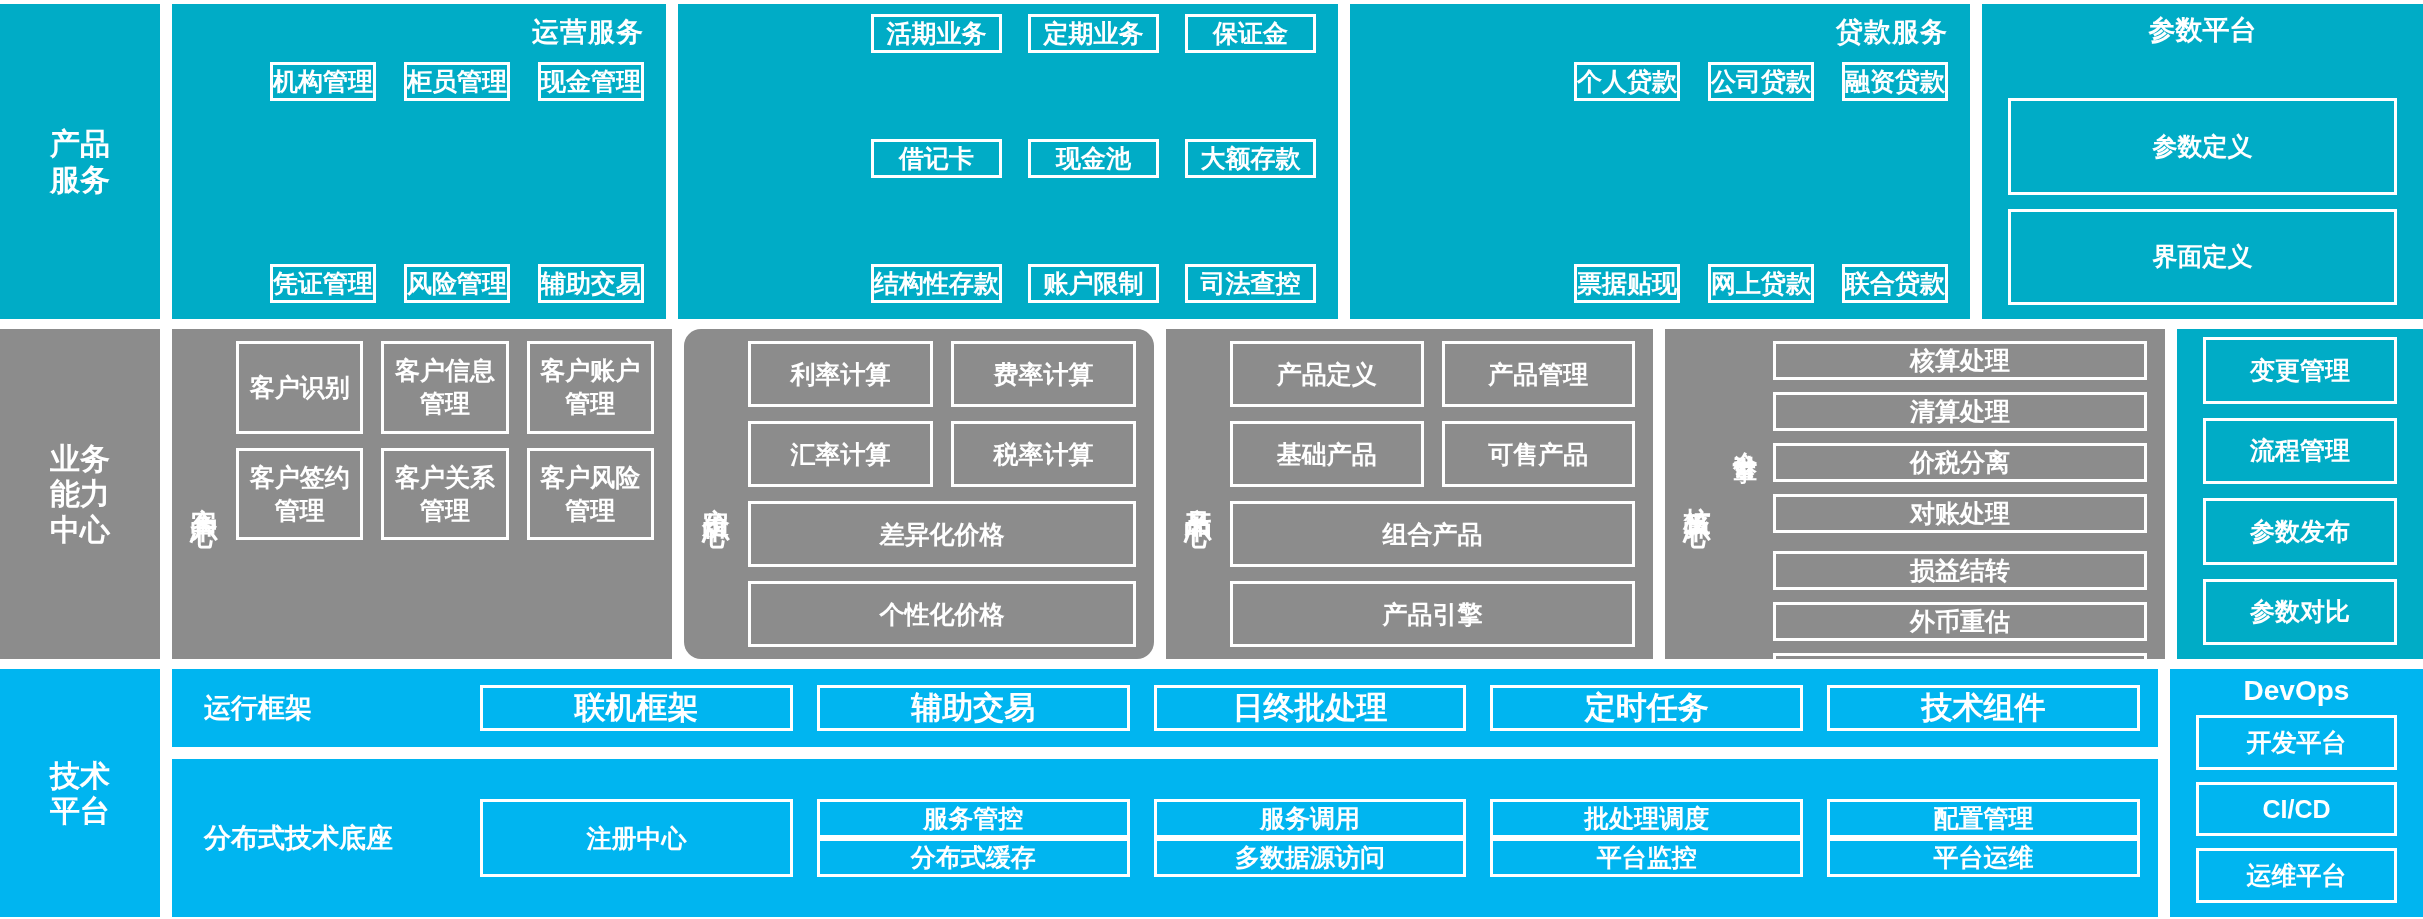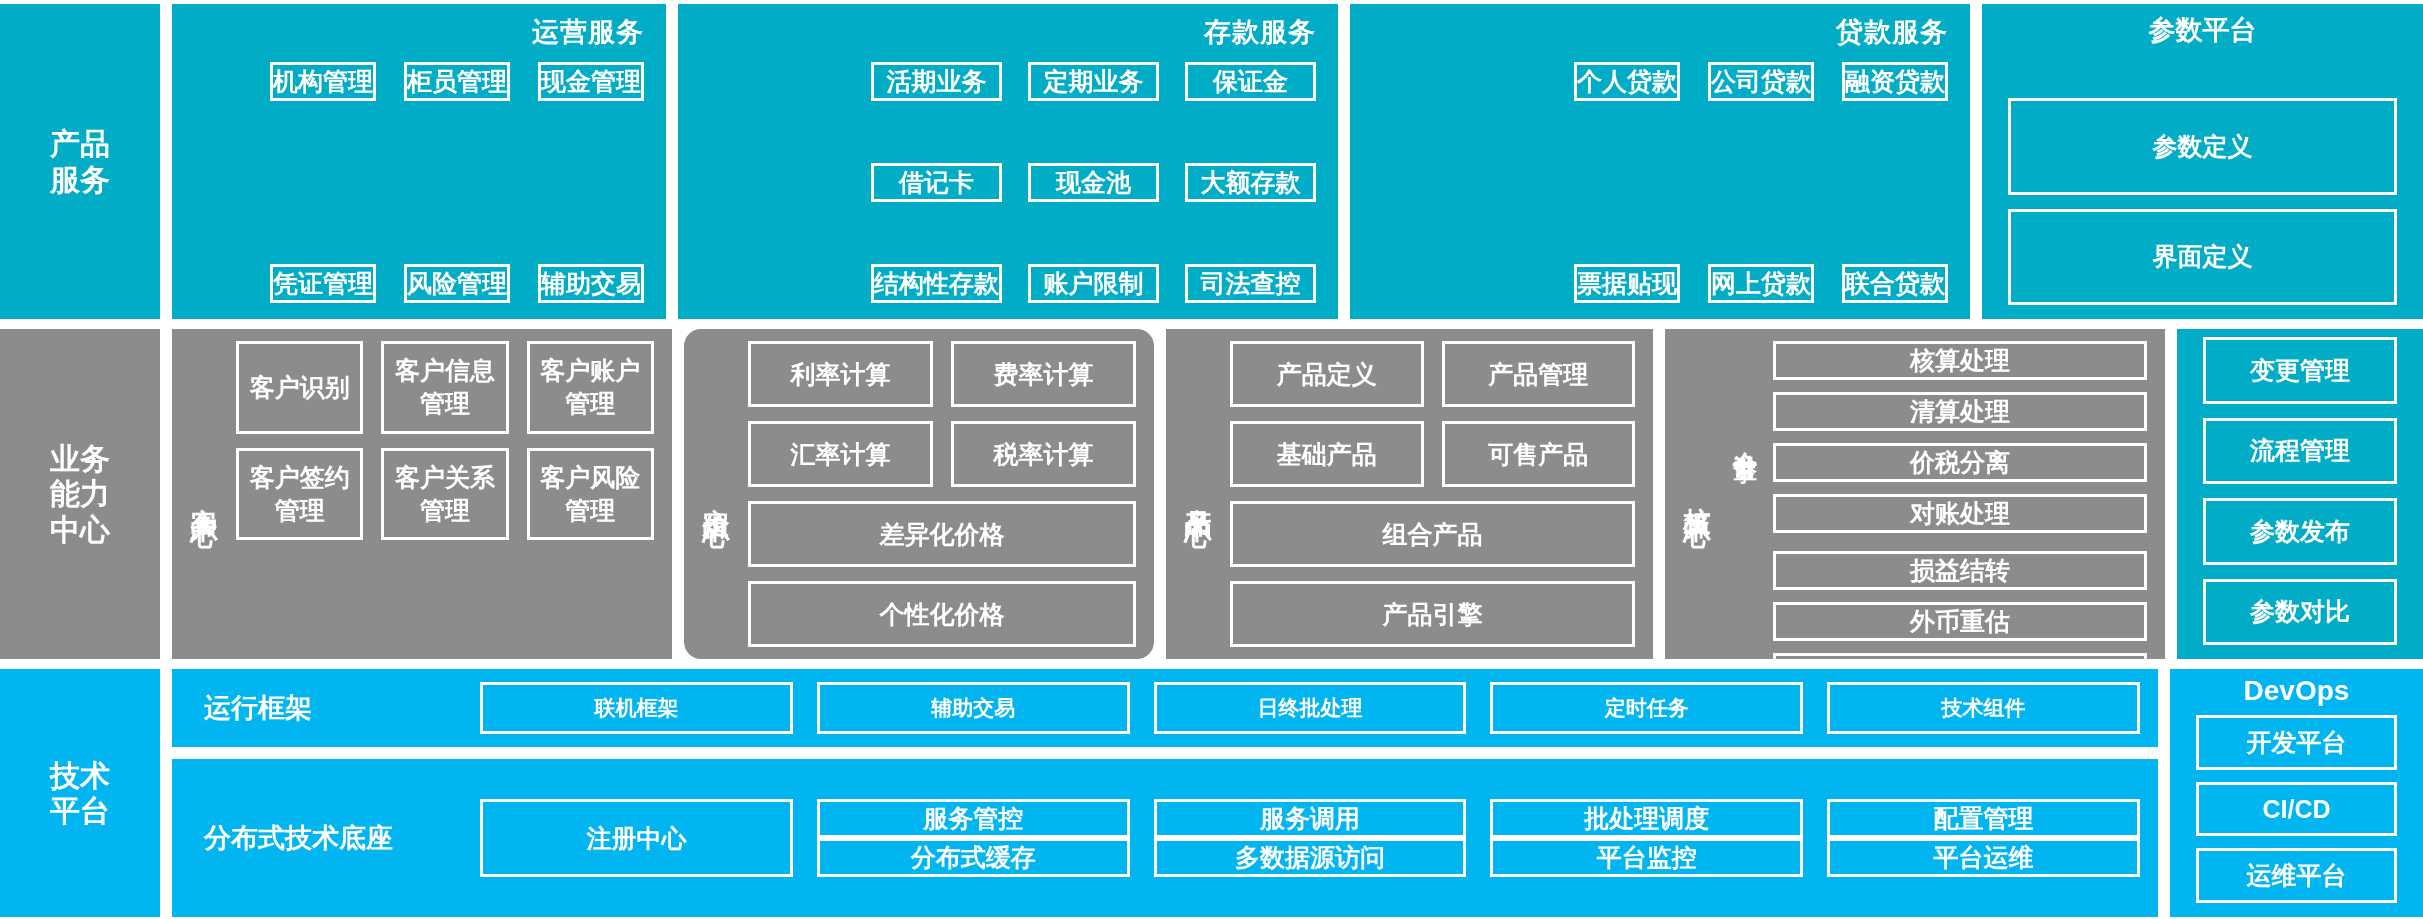--- a/index.html
+++ b/index.html
@@ -170,21 +170,21 @@
   .tech-row-2 { flex: 1; }
   .tech-rowlabel {
     color: #ffffff;
     font-size: 27px;
     font-weight: bold;
     flex: 0 0 268px;
     padding-left: 14px;
     white-space: nowrap;
   }
   .tech-items { flex: 1; display: flex; gap: 24px; min-width: 0; }
-  .tech-items .cell { flex: 1; height: 52px; font-size: 21px; }
+  .tech-items .cell { flex: 1; height: 46px; font-size: 31px; }
   .tech-cols { flex: 1; display: flex; gap: 24px; min-width: 0; align-items: stretch; }
   .tech-col { flex: 1; display: flex; flex-direction: column; gap: 0; min-width: 0; }
   .tech-col .cell { flex: 1; font-size: 25px; }
   .tech-col.single .cell { flex: 1; }
 
   
   .devops-col {
     flex: 0 0 253px;
     background: #00B5F0;
     padding: 6px 26px 14px 26px;
@@ -217,21 +217,20 @@
         <div class="cell">机构管理</div>
         <div class="cell">柜员管理</div>
         <div class="cell">现金管理</div>
         <div class="cell">凭证管理</div>
         <div class="cell">风险管理</div>
         <div class="cell">辅助交易</div>
       </div>
     </div>
 
     <div class="svc-group g-dep">
-      <div class="svc-title">存款服务</div>
       <div class="svc-grid rows3">
         <div class="cell">活期业务</div>
         <div class="cell">定期业务</div>
         <div class="cell">保证金</div>
         <div class="cell">借记卡</div>
         <div class="cell">现金池</div>
         <div class="cell">大额存款</div>
         <div class="cell">结构性存款</div>
         <div class="cell">账户限制</div>
         <div class="cell">司法查控</div>

